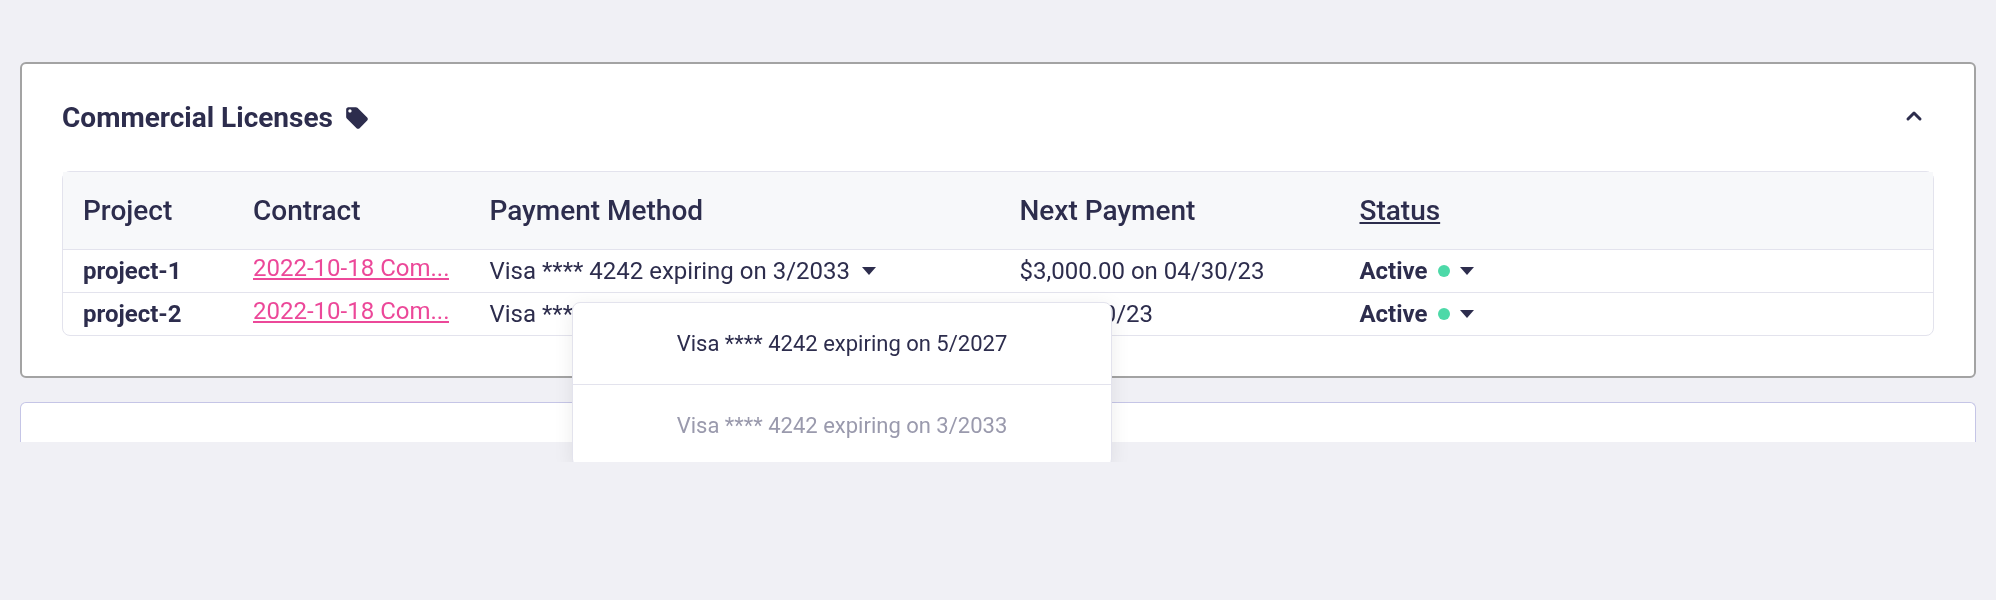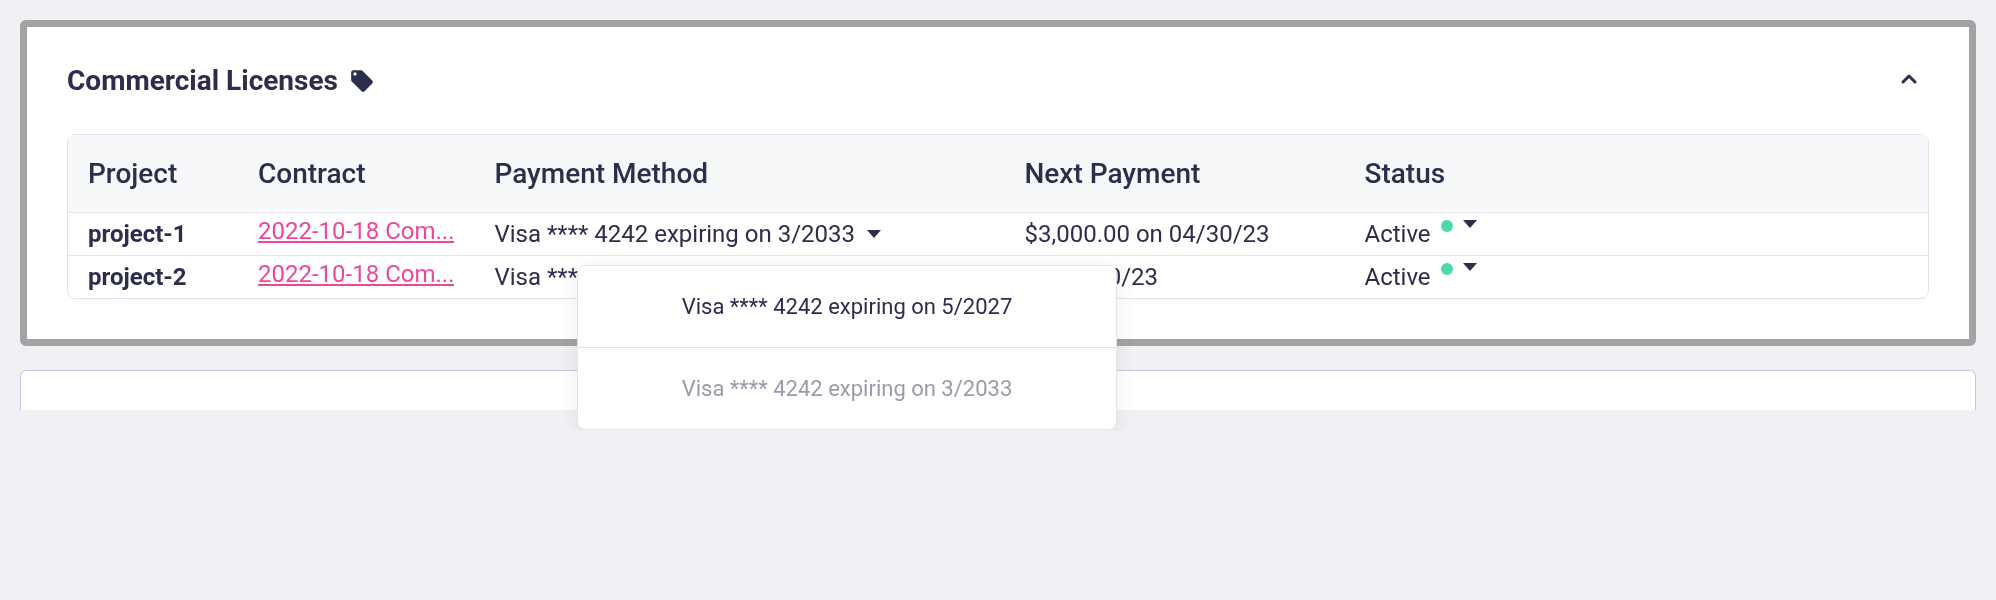--- a/index.html
+++ b/index.html
@@ -8,25 +8,26 @@
       padding: 0;
     }
     body {
       font-family: -apple-system, BlinkMacSystemFont, 'Segoe UI', Roboto, sans-serif;
       background: #f0f0f5;
       padding: 20px;
       color: #2d2d4d;
     }
     .panel {
       background: #fff;
-      border: 7px solid #a3a3a3;
+      border: 2px solid #a3a3a3;
       border-radius: 6px;
       padding: 32px 40px 40px 40px;
       margin-bottom: 24px;
       position: relative;
+      margin-top: 42px;
     }
     .panel-header {
       display: flex;
       align-items: center;
       justify-content: space-between;
       margin-bottom: 32px;
     }
     .panel-title {
       font-size: 28px;
       font-weight: 700;
@@ -103,23 +104,24 @@
     }
     .caret-down {
       width: 0;
       height: 0;
       border-left: 7px solid transparent;
       border-right: 7px solid transparent;
       border-top: 8px solid #2d2d4d;
     }
     .status-cell {
       display: inline-flex;
-      align-items: flex-start;
+      align-items: center;
       gap: 10px;
       cursor: pointer;
+      font-weight: bold;
     }
     .status-dot {
       width: 12px;
       height: 12px;
       border-radius: 50%;
       background: #4dd9a8;
       display: inline-block;
     }
     .dropdown {
       position: absolute;
@@ -144,21 +146,21 @@
     .dropdown-item:last-child {
       border-bottom: none;
     }
     .dropdown-item.muted {
       color: #9a9aad;
     }
     .col-project { width: 170px; }
     .col-contract { width: 230px; }
     .col-payment { width: 530px; }
     .col-next { width: 340px; }
-    .col-status { width: auto; }
+    .col-status { width: auto; text-decoration: underline; }
     .second-panel {
       background: #fff;
       border: 1px solid #c5c5e6;
       border-radius: 6px 6px 0 0;
       border-bottom: none;
       height: 40px;
     }
   </style>
 </head>
 <body>

